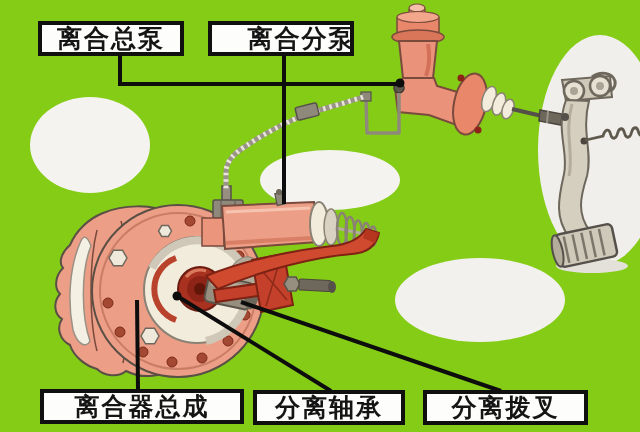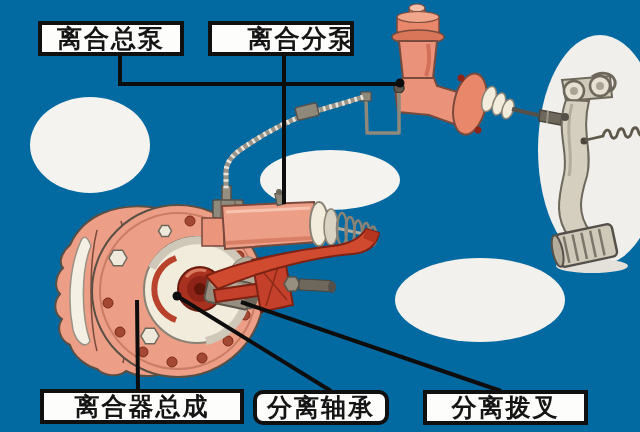--- a/index.html
+++ b/index.html
@@ -1,32 +1,32 @@
 <!DOCTYPE html>
 <html><head>
 <meta charset="utf-8">
 <style>
   html,body{margin:0;padding:0;background:#e8e8e8;}
   .stage{
     position:relative;width:640px;height:432px;overflow:hidden;
-    background:#0369a1;
+    background:#84cc16;
     font-family:"DejaVu Sans","Liberation Sans",sans-serif;
   }
   .art{position:absolute;left:0;top:0;}
   .label-box{
     position:absolute;box-sizing:border-box;
     background:#fdfdfb;border:4px solid #101010;
     display:flex;align-items:center;justify-content:center;
     font-weight:bold;font-size:25px;line-height:1;color:#151515;
     letter-spacing:2px;white-space:nowrap;
   }
   #box-master{left:38px;top:21px;width:146px;height:35px;}
   #box-slave{left:208px;top:21px;width:146px;height:35px;padding-left:41px;}
   #box-assembly{left:40px;top:389px;width:204px;height:35px;}
-  #box-bearing{left:253px;top:390px;width:136px;height:35px;border-radius:10px;}
+  #box-bearing{left:253px;top:390px;width:152px;height:35px;}
   #box-fork{left:423px;top:390px;width:165px;height:35px;}
 </style>
 </head>
 <body>
 
 <div class="stage">
 
 <svg class="art" width="640" height="432" viewBox="0 0 640 432">
 
   <g>

